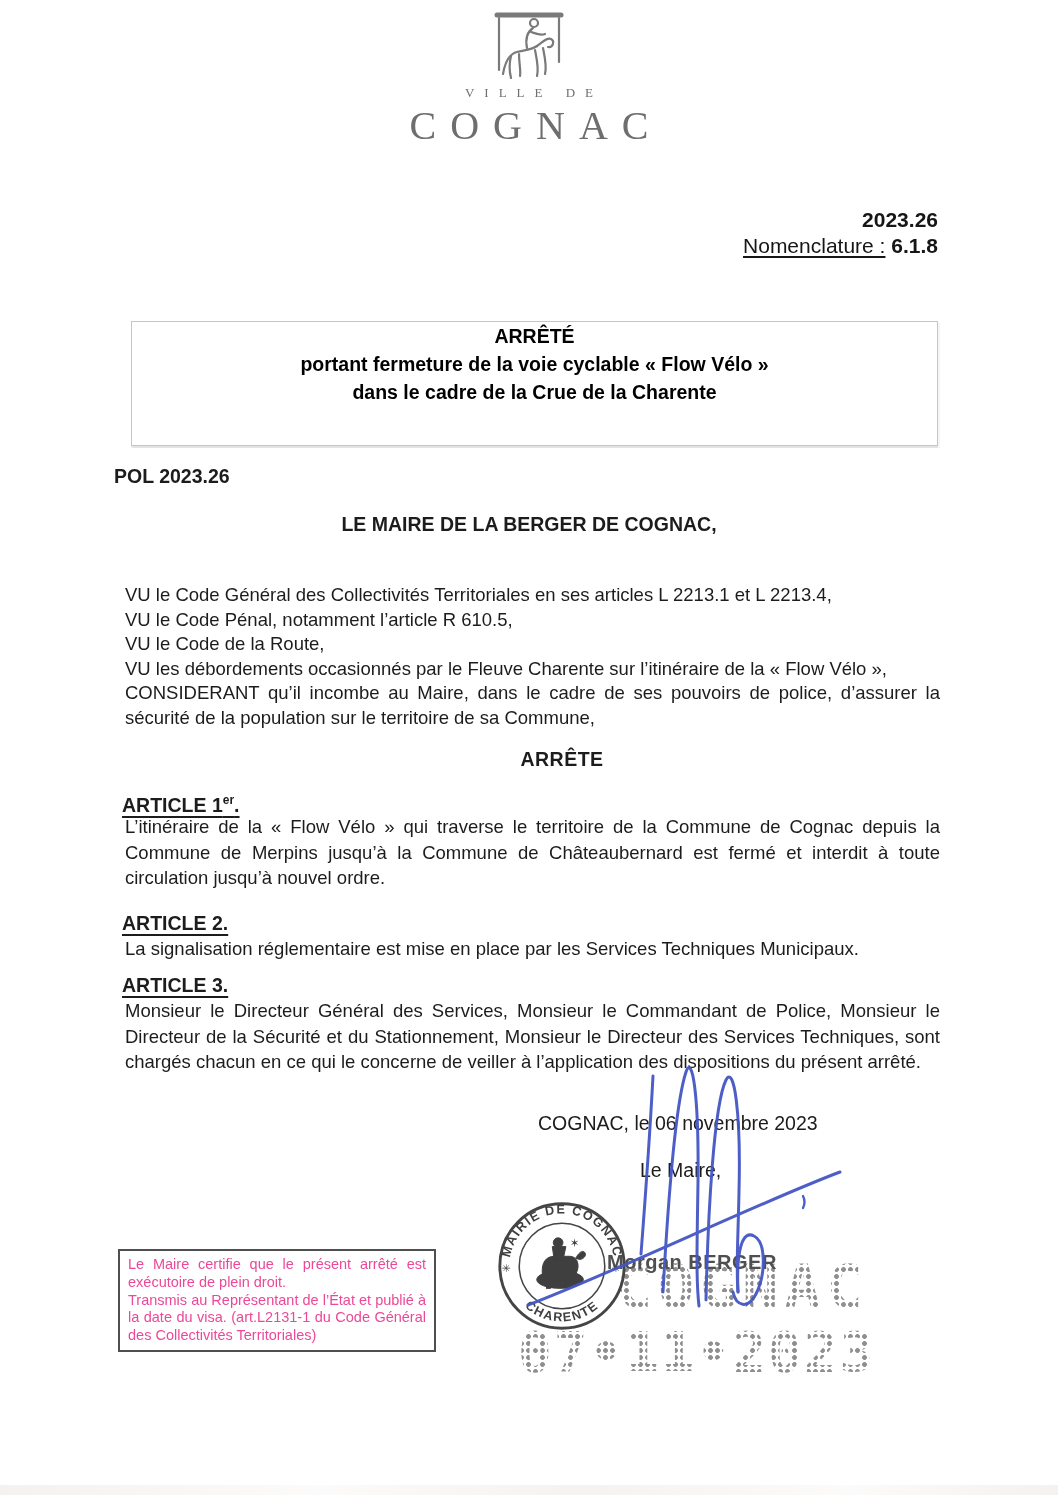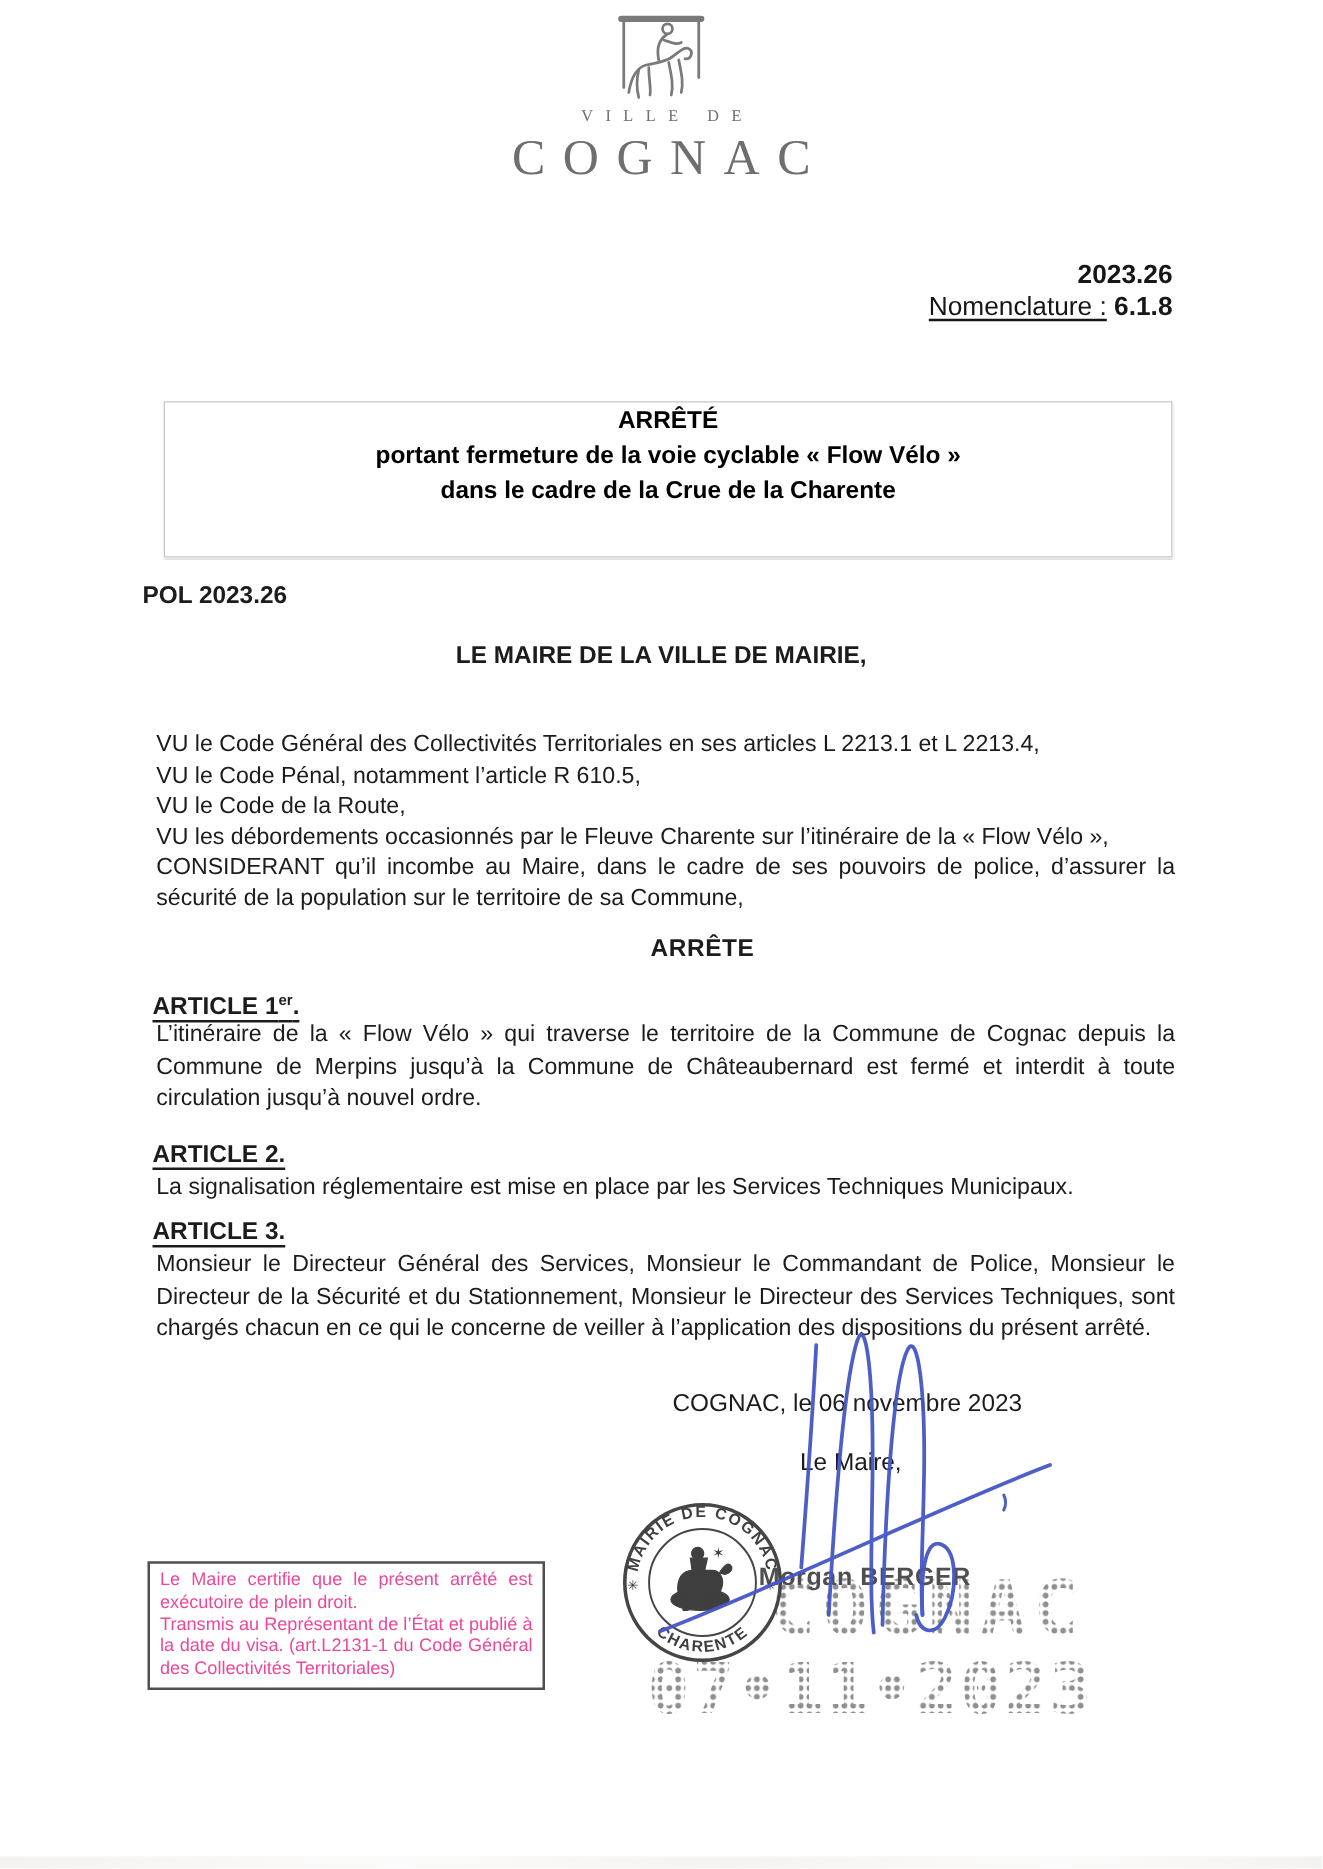--- a/index.html
+++ b/index.html
@@ -113,21 +113,21 @@
     </div>
   </div>
 
   <div class="title-box">
     <div>ARRÊTÉ</div>
     <div>portant fermeture de la voie cyclable « Flow Vélo »</div>
     <div>dans le cadre de la Crue de la Charente</div>
   </div>
 
   <div class="pol">POL 2023.26</div>
-  <div class="salutation">LE MAIRE DE LA VILLE DE MAIRIE,</div>
+  <div class="salutation">LE MAIRE DE LA BERGER DE COGNAC,</div>
 
   <div class="recitals">
     <p>VU le Code Général des Collectivités Territoriales en ses articles L 2213.1 et L 2213.4,</p>
     <p>VU le Code Pénal, notamment l’article R 610.5,</p>
     <p>VU le Code de la Route,</p>
     <p>VU les débordements occasionnés par le Fleuve Charente sur l’itinéraire de la « Flow Vélo »,</p>
     <p>CONSIDERANT qu’il incombe au Maire, dans le cadre de ses pouvoirs de police, d’assurer la sécurité de la population sur le territoire de sa Commune,</p>
   </div>
 
   <div class="decree-heading">ARRÊTE</div>

